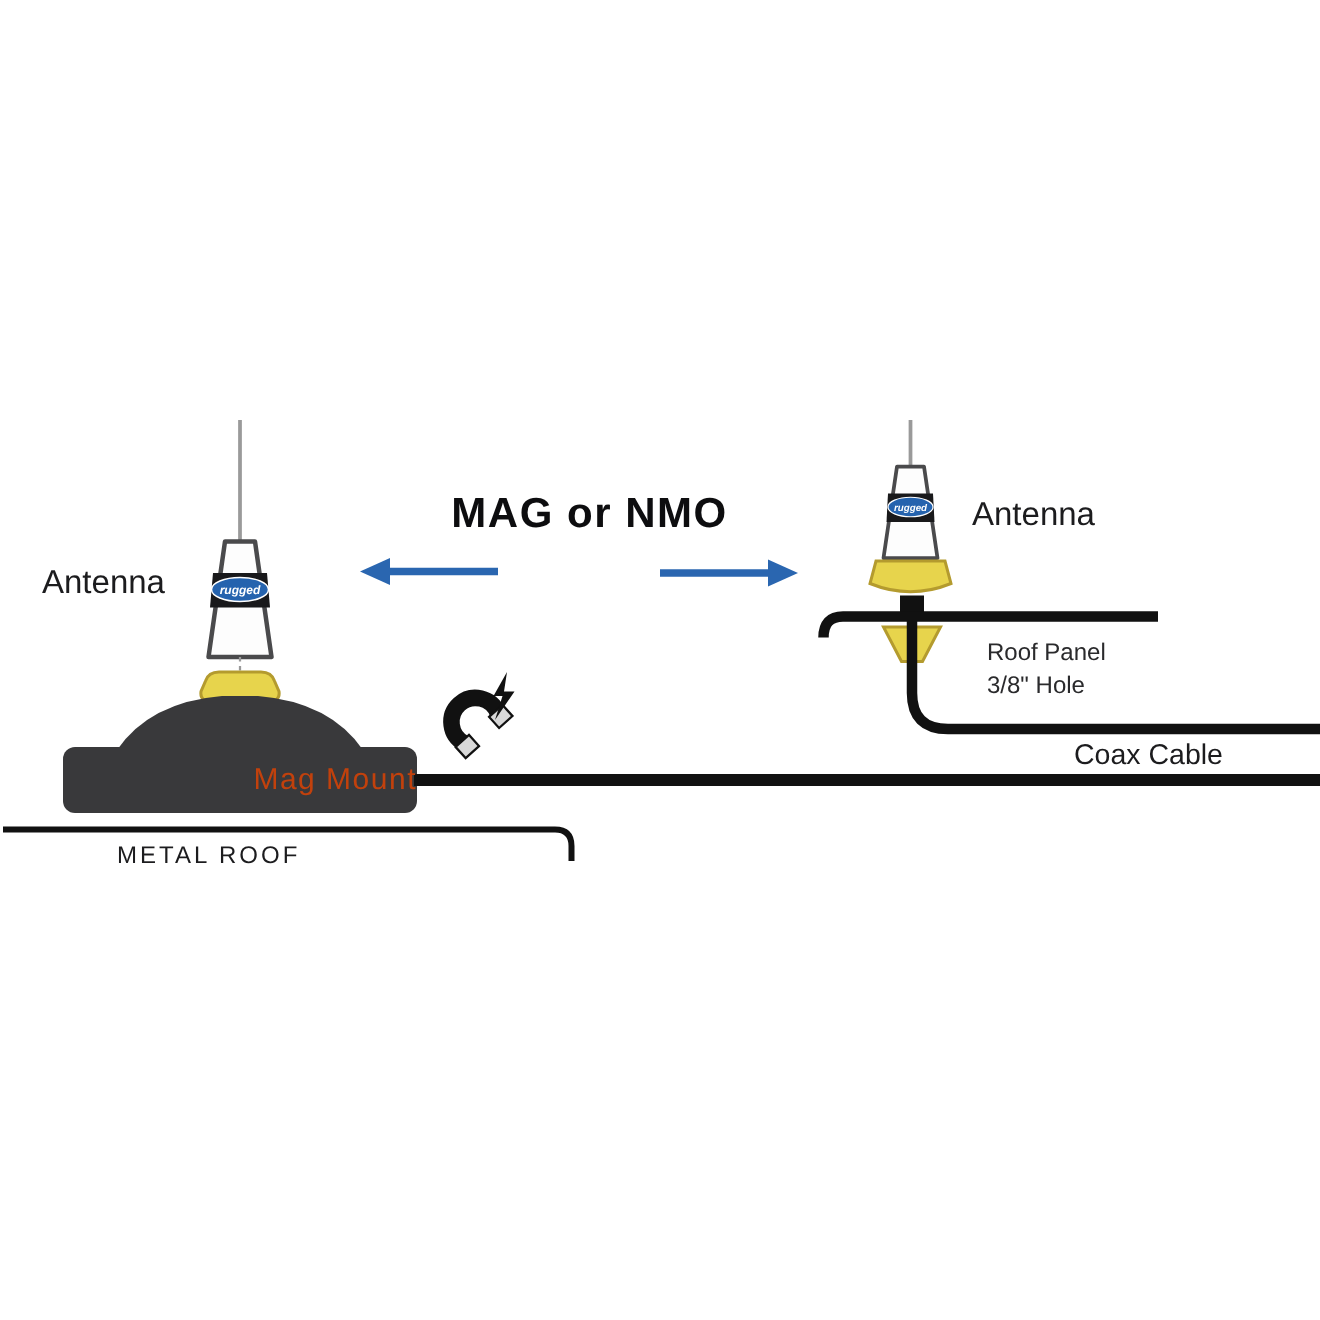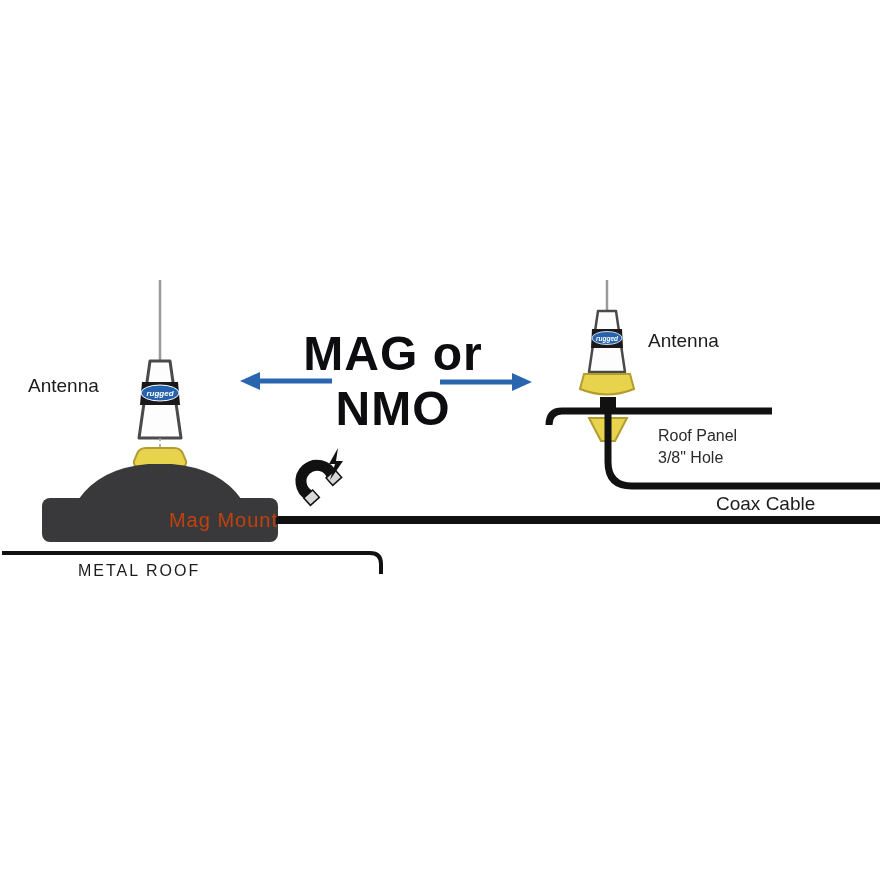--- a/index.html
+++ b/index.html
@@ -2,24 +2,24 @@
 <html><head>
 <meta charset="utf-8">
 <style>
   html,body{margin:0;padding:0;background:#fff;}
   #stage{
     position:relative;width:880px;height:880px;background:#ffffff;
     font-family:"Liberation Sans", sans-serif;overflow:hidden;
   }
   #diagram-svg{position:absolute;left:0;top:0;}
   .label{position:absolute;color:#1c1c1e;}
-  .label-antenna{font-size:19px;}
+  .label-antenna{font-size:22px;}
   .label-title{
     left:248px;top:326px;width:290px;text-align:center;
-    font-size:48px;font-weight:800;letter-spacing:1px;color:#0d0d0f;
+    font-size:28px;font-weight:800;letter-spacing:1px;color:#0d0d0f;
   }
   .label-mag-mount{
     left:42px;top:509px;width:236px;text-align:right;
     color:#c2410c;font-size:20px;letter-spacing:1px;
   }
   .label-metal-roof{left:78px;top:562px;font-size:16px;letter-spacing:2px;}
   .label-roof-panel{left:658px;top:425px;width:120px;font-size:16px;line-height:1.35;color:#2a2a2c;}
   .label-coax{left:716px;top:493px;font-size:19px;}
   .logo-text{font-style:italic;font-weight:bold;fill:#ffffff;}
 </style>

